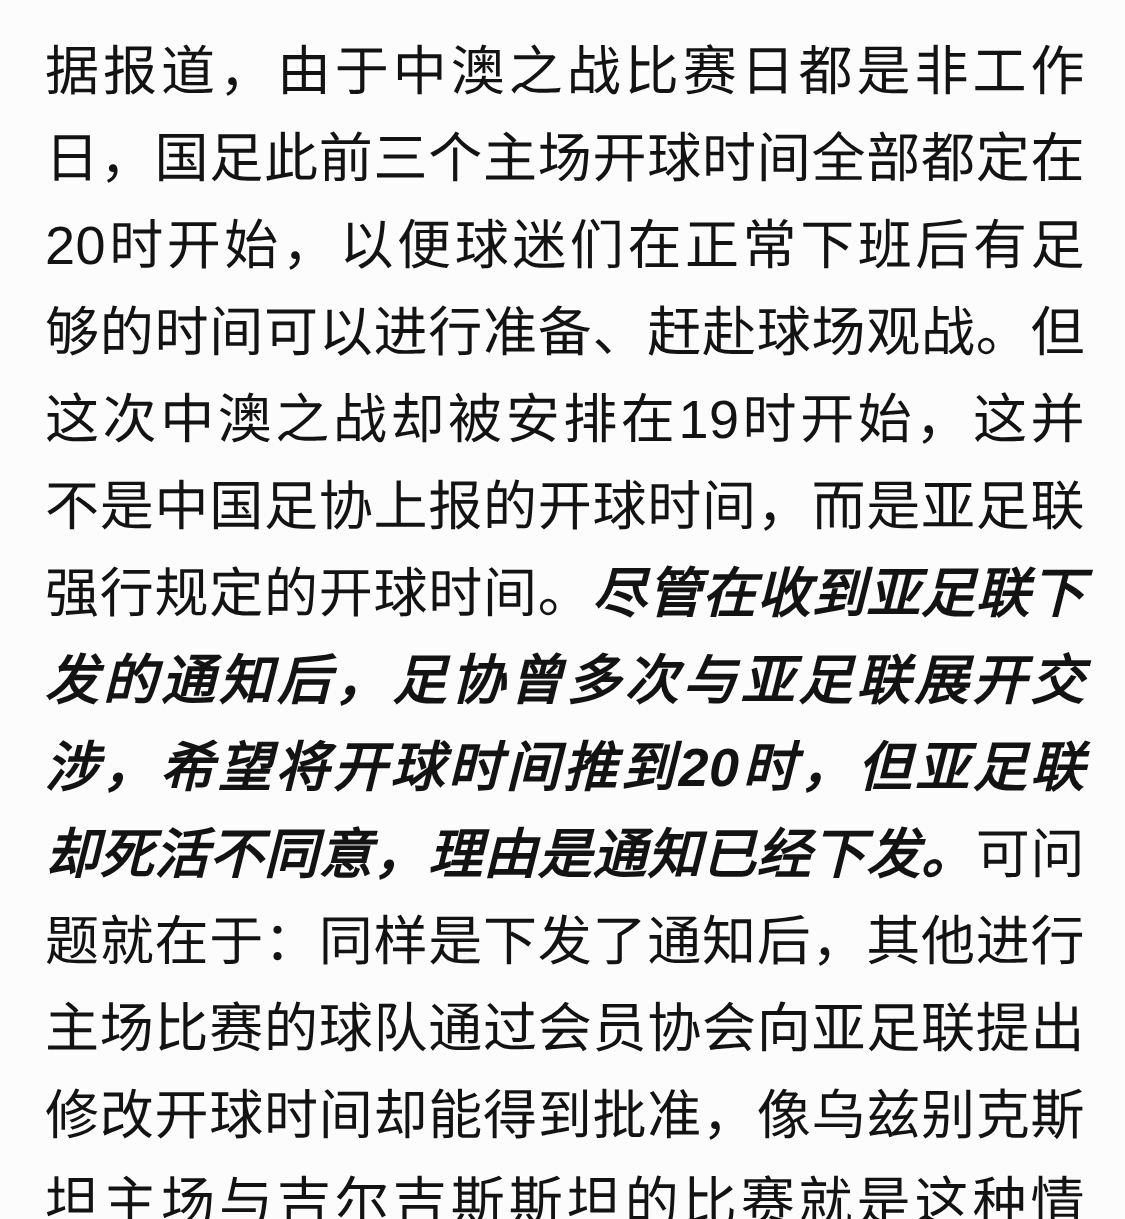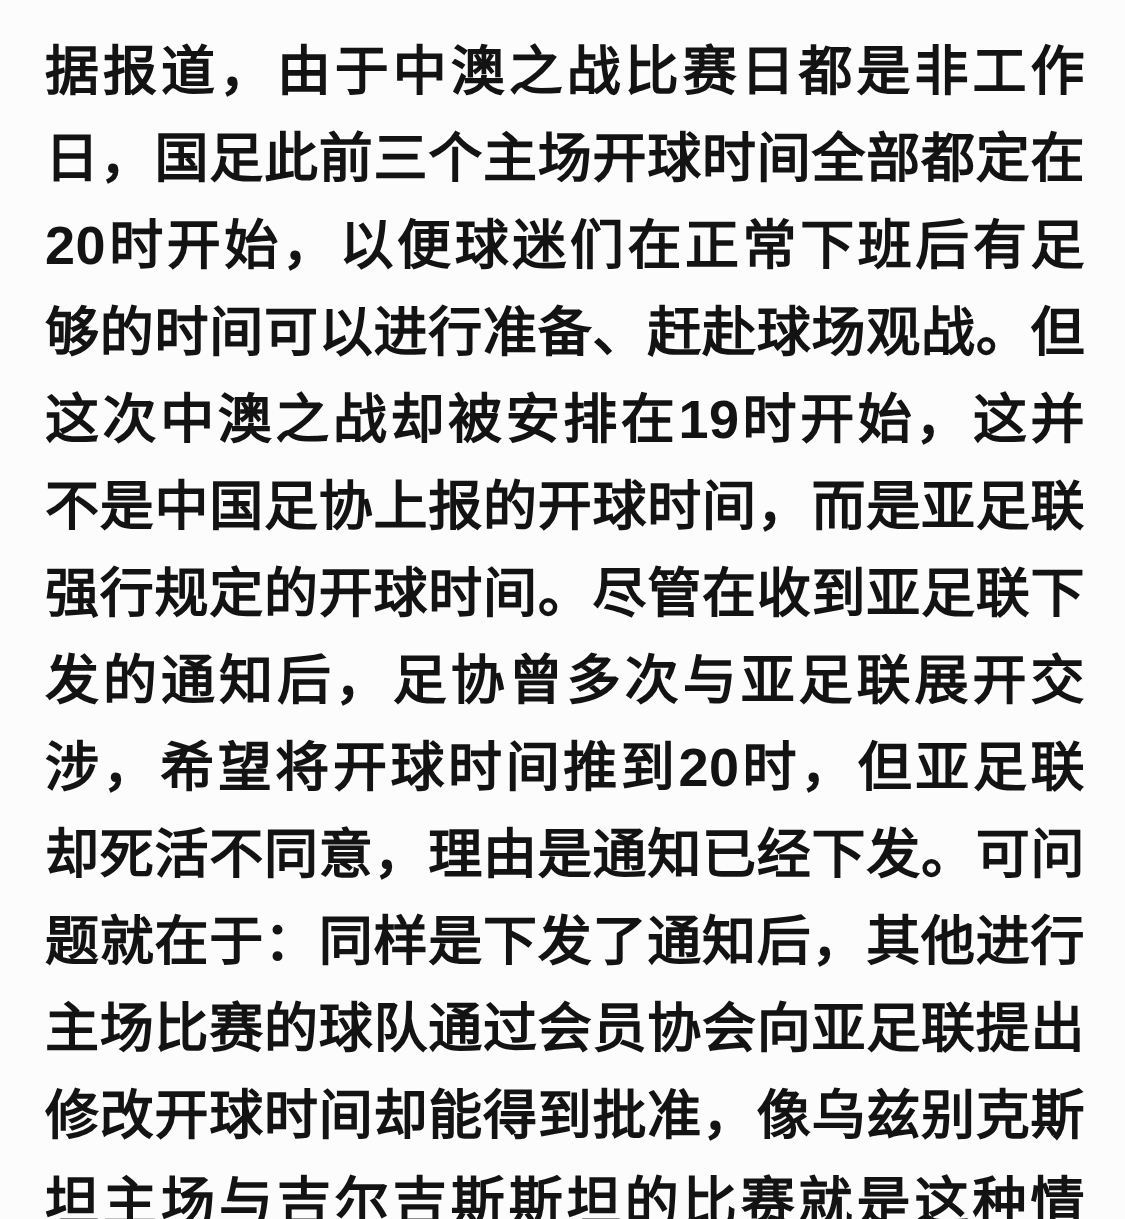--- a/index.html
+++ b/index.html
@@ -24,24 +24,25 @@
     margin: 0;
     font-size: 54px;
     line-height: 87px;
     color: #131313;
     text-align: justify;
     text-justify: inter-ideograph;
     word-break: break-all;
     letter-spacing: 0.5px;
   }
   .seg {
-    font-weight: 700;
+    font-weight: 400;
   }
   .seg.bold {
     font-weight: 700;
+    font-style: italic;
   }
 </style>
 </head>
 <body style="background: rgb(252, 252, 252);">
 
 <div class="article-page">
   <p class="article-paragraph" style="color: rgb(19, 19, 19);"><span class="seg">据报道，由于中澳之战比赛日都是非工作日，国足此前三个主场开球时间全部都定在20时开始，以便球迷们在正常下班后有足够的时间可以进行准备、赶赴球场观战。但这次中澳之战却被安排在19时开始，这并不是中国足协上报的开球时间，而是亚足联强行规定的开球时间。</span><span class="seg bold">尽管在收到亚足联下发的通知后，足协曾多次与亚足联展开交涉，希望将开球时间推到20时，但亚足联却死活不同意，理由是通知已经下发。</span><span class="seg">可问题就在于：同样是下发了通知后，其他进行主场比赛的球队通过会员协会向亚足联提出修改开球时间却能得到批准，像乌兹别克斯坦主场与吉尔吉斯斯坦的比赛就是这种情况。</span></p>
 </div>
 
 </body></html>

